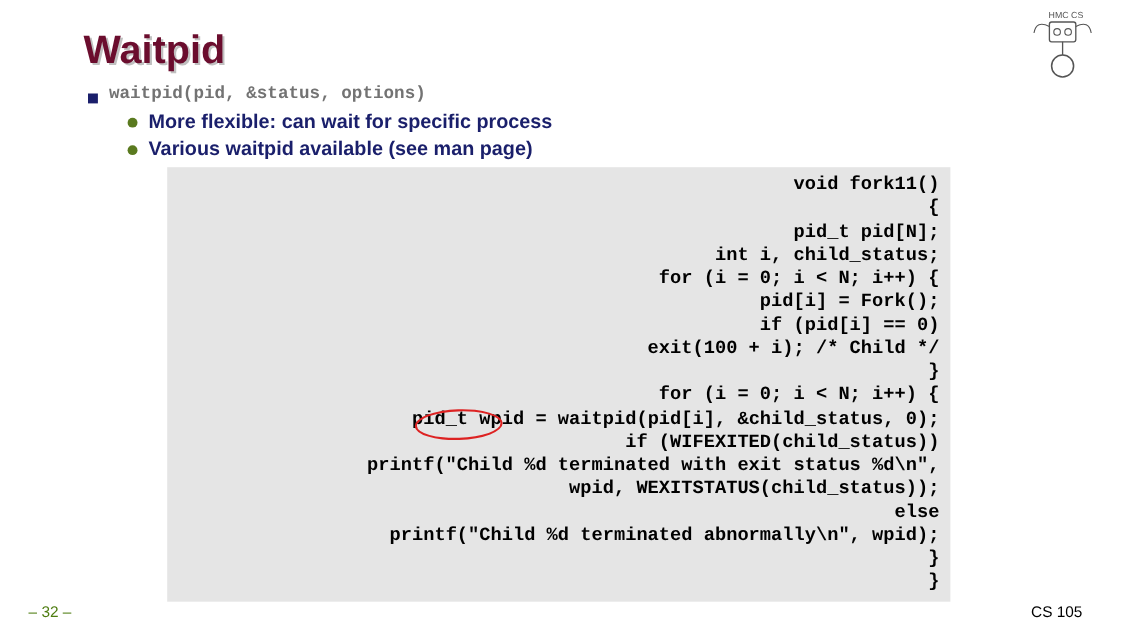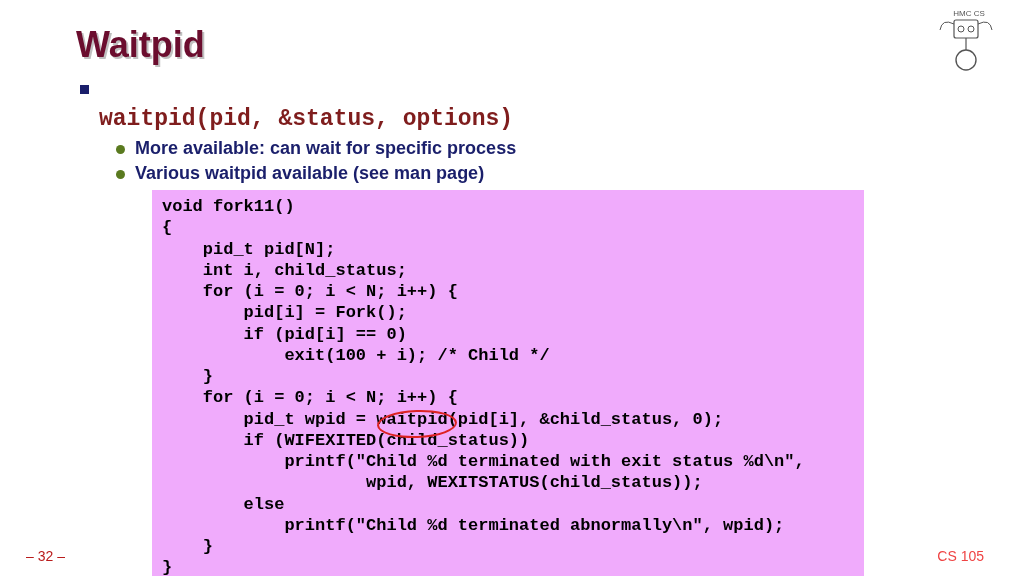--- a/index.html
+++ b/index.html
@@ -14,54 +14,55 @@
   .title {
     position: relative;
     font-size: 36px; font-weight: 800; color: #6b0d2e;
     font-family: Arial, Helvetica, sans-serif;
   }
   .logo { position: absolute; top: 6px; right: 18px; }
   .logo svg { width: 74px; height: 70px; }
   .content { margin-top: 10px; padding-left: 36px; }
   .b1 { display: flex; align-items: flex-start; gap: 10px; margin-bottom: 6px; }
   .b1 .sq { width: 9px; height: 9px; background: #1a1f6b; margin-top: 9px; flex: none; }
-  .b1 .txt { font-family: "Courier New", monospace; font-weight: bold; color: #7f1d1d; font-size: 23px; margin-top: 30px; }
+  .b1 .txt { font-family: "Courier New", monospace; font-weight: bold; color: #737373; font-size: 16px; }
   .sub { padding-left: 36px; }
   .b2 { display: flex; align-items: flex-start; gap: 10px; margin-bottom: 4px; }
   .b2 .dot { width: 9px; height: 9px; background: #5a7a1f; border-radius: 50%; margin-top: 7px; flex: none; }
   .b2 .txt { font-family: Arial, Helvetica, sans-serif; font-weight: bold; color: #1a1f6b; font-size: 18px; }
   .codebox {
     position: relative;
     margin-top: 6px; margin-left: 36px;
-    width: 712px; background: #f0abfc;
+    width: 712px; background: #e5e5e5;
     padding: 6px 10px 6px 10px;
     border: 0;
+    text-align: right;
   }
   .codebox pre {
     font-family: "Courier New", monospace;
     font-weight: bold; color: #000;
     font-size: 17px; line-height: 1.25;
     white-space: pre;
   }
   .circle-mark {
     position: absolute;
     border: 2px solid #d22;
     border-radius: 50%;
     width: 80px; height: 28px;
     left: 225px; top: 220px;
     transform: rotate(-2deg);
     pointer-events: none;
   }
   .footer-left {
     position: absolute; left: 26px; bottom: 12px;
-    color: #b91c1c; font-size: 14px; font-family: Arial, Helvetica, sans-serif;
+    color: #4d7c0f; font-size: 14px; font-family: Arial, Helvetica, sans-serif;
   }
   .footer-right {
     position: absolute; right: 40px; bottom: 12px;
-    color: #ef4444; font-size: 14px; font-family: Arial, Helvetica, sans-serif;
+    color: #000000; font-size: 14px; font-family: Arial, Helvetica, sans-serif;
   }
 </style>
 </head>
 <body>
 
 <div class="slide">
 
   <div class="logo">
     <svg viewBox="0 0 74 70">
       <text x="37" y="10" text-anchor="middle" font-family="Arial" font-size="8" fill="#555">HMC CS</text>
@@ -81,21 +82,21 @@
   </div>
 
   <div class="content">
     <div class="b1">
       <div class="sq"></div>
       <div class="txt">waitpid(pid, &amp;status, options)</div>
     </div>
     <div class="sub">
       <div class="b2">
         <div class="dot"></div>
-        <div class="txt">More available: can wait for specific process</div>
+        <div class="txt">More flexible: can wait for specific process</div>
       </div>
       <div class="b2">
         <div class="dot"></div>
         <div class="txt">Various waitpid available (see man page)</div>
       </div>
 
       <div class="codebox">
         <pre>void fork11()
 {
     pid_t pid[N];

